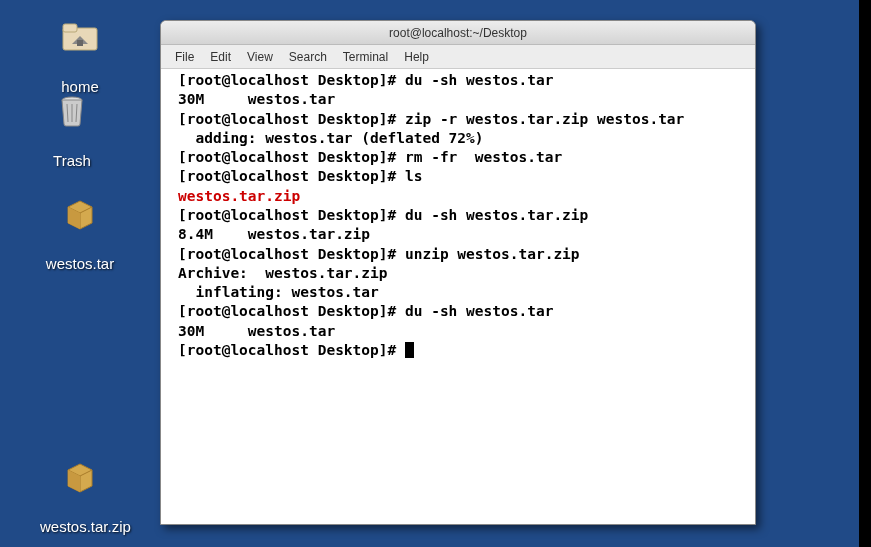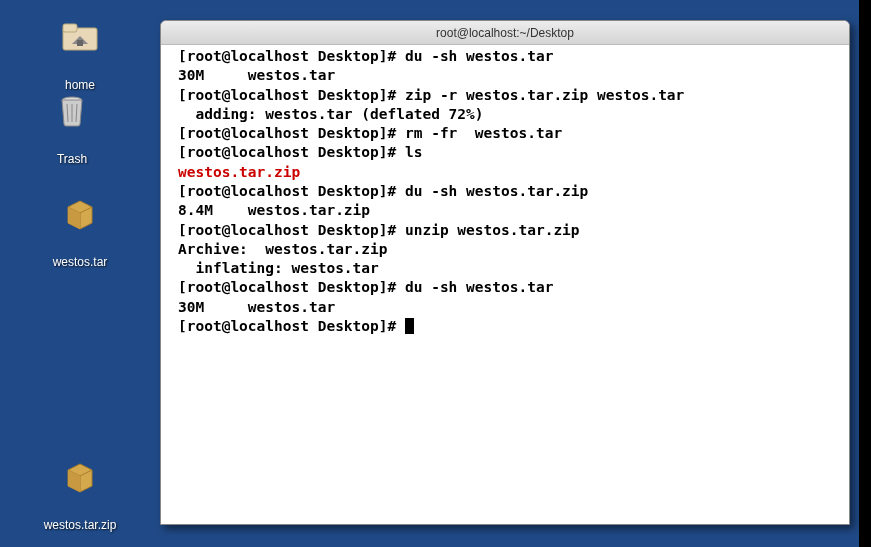--- a/index.html
+++ b/index.html
@@ -24,29 +24,29 @@
     .desktop-icon .icon-img {
       width: 40px;
       height: 36px;
       margin: 0 auto 4px;
       display: flex;
       align-items: center;
       justify-content: center;
     }
     .desktop-icon .label {
       color: #fff;
-      font-size: 12px;
+      font-size: 15px;
       text-shadow: 1px 1px 2px rgba(0,0,0,0.8);
       margin-top: 24px;
     }
     .terminal-window {
       position: absolute;
       left: 160px;
       top: 20px;
-      width: 690px;
+      width: 596px;
       height: 505px;
       background: #fff;
       border: 1px solid #888;
       border-radius: 6px 6px 0 0;
       box-shadow: 4px 4px 8px rgba(0,0,0,0.5);
       display: flex;
       flex-direction: column;
     }
     .titlebar {
       height: 24px;
@@ -151,17 +151,25 @@
           </svg>
         </div>
         <div class="label">westos.tar.zip</div>
       </div>
     </div>
 
   <div class="terminal-window">
     <div class="titlebar">
       <span>root@localhost:~/Desktop</span>
     </div>
+    <div class="menubar" id="menubar">
+        <div class="menu-item">File</div>
+        <div class="menu-item">Edit</div>
+        <div class="menu-item">View</div>
+        <div class="menu-item">Search</div>
+        <div class="menu-item">Terminal</div>
+        <div class="menu-item">Help</div>
+      </div>
     <div class="terminal-body" id="terminal-body"><div><span>[root@localhost Desktop]# du -sh westos.tar</span></div><div><span>30M     westos.tar</span></div><div><span>[root@localhost Desktop]# zip -r westos.tar.zip westos.tar</span></div><div><span>  adding: westos.tar (deflated 72%)</span></div><div><span>[root@localhost Desktop]# rm -fr  westos.tar</span></div><div><span>[root@localhost Desktop]# ls</span></div><div><span class="red">westos.tar.zip</span></div><div><span>[root@localhost Desktop]# du -sh westos.tar.zip</span></div><div><span>8.4M    westos.tar.zip</span></div><div><span>[root@localhost Desktop]# unzip westos.tar.zip</span></div><div><span>Archive:  westos.tar.zip</span></div><div><span>  inflating: westos.tar</span></div><div><span>[root@localhost Desktop]# du -sh westos.tar</span></div><div><span>30M     westos.tar</span></div><div><span>[root@localhost Desktop]# </span><span class="cursor"></span></div></div>
   </div>
 
   <div class="right-edge"></div>
 </div>
 
 </body></html>

